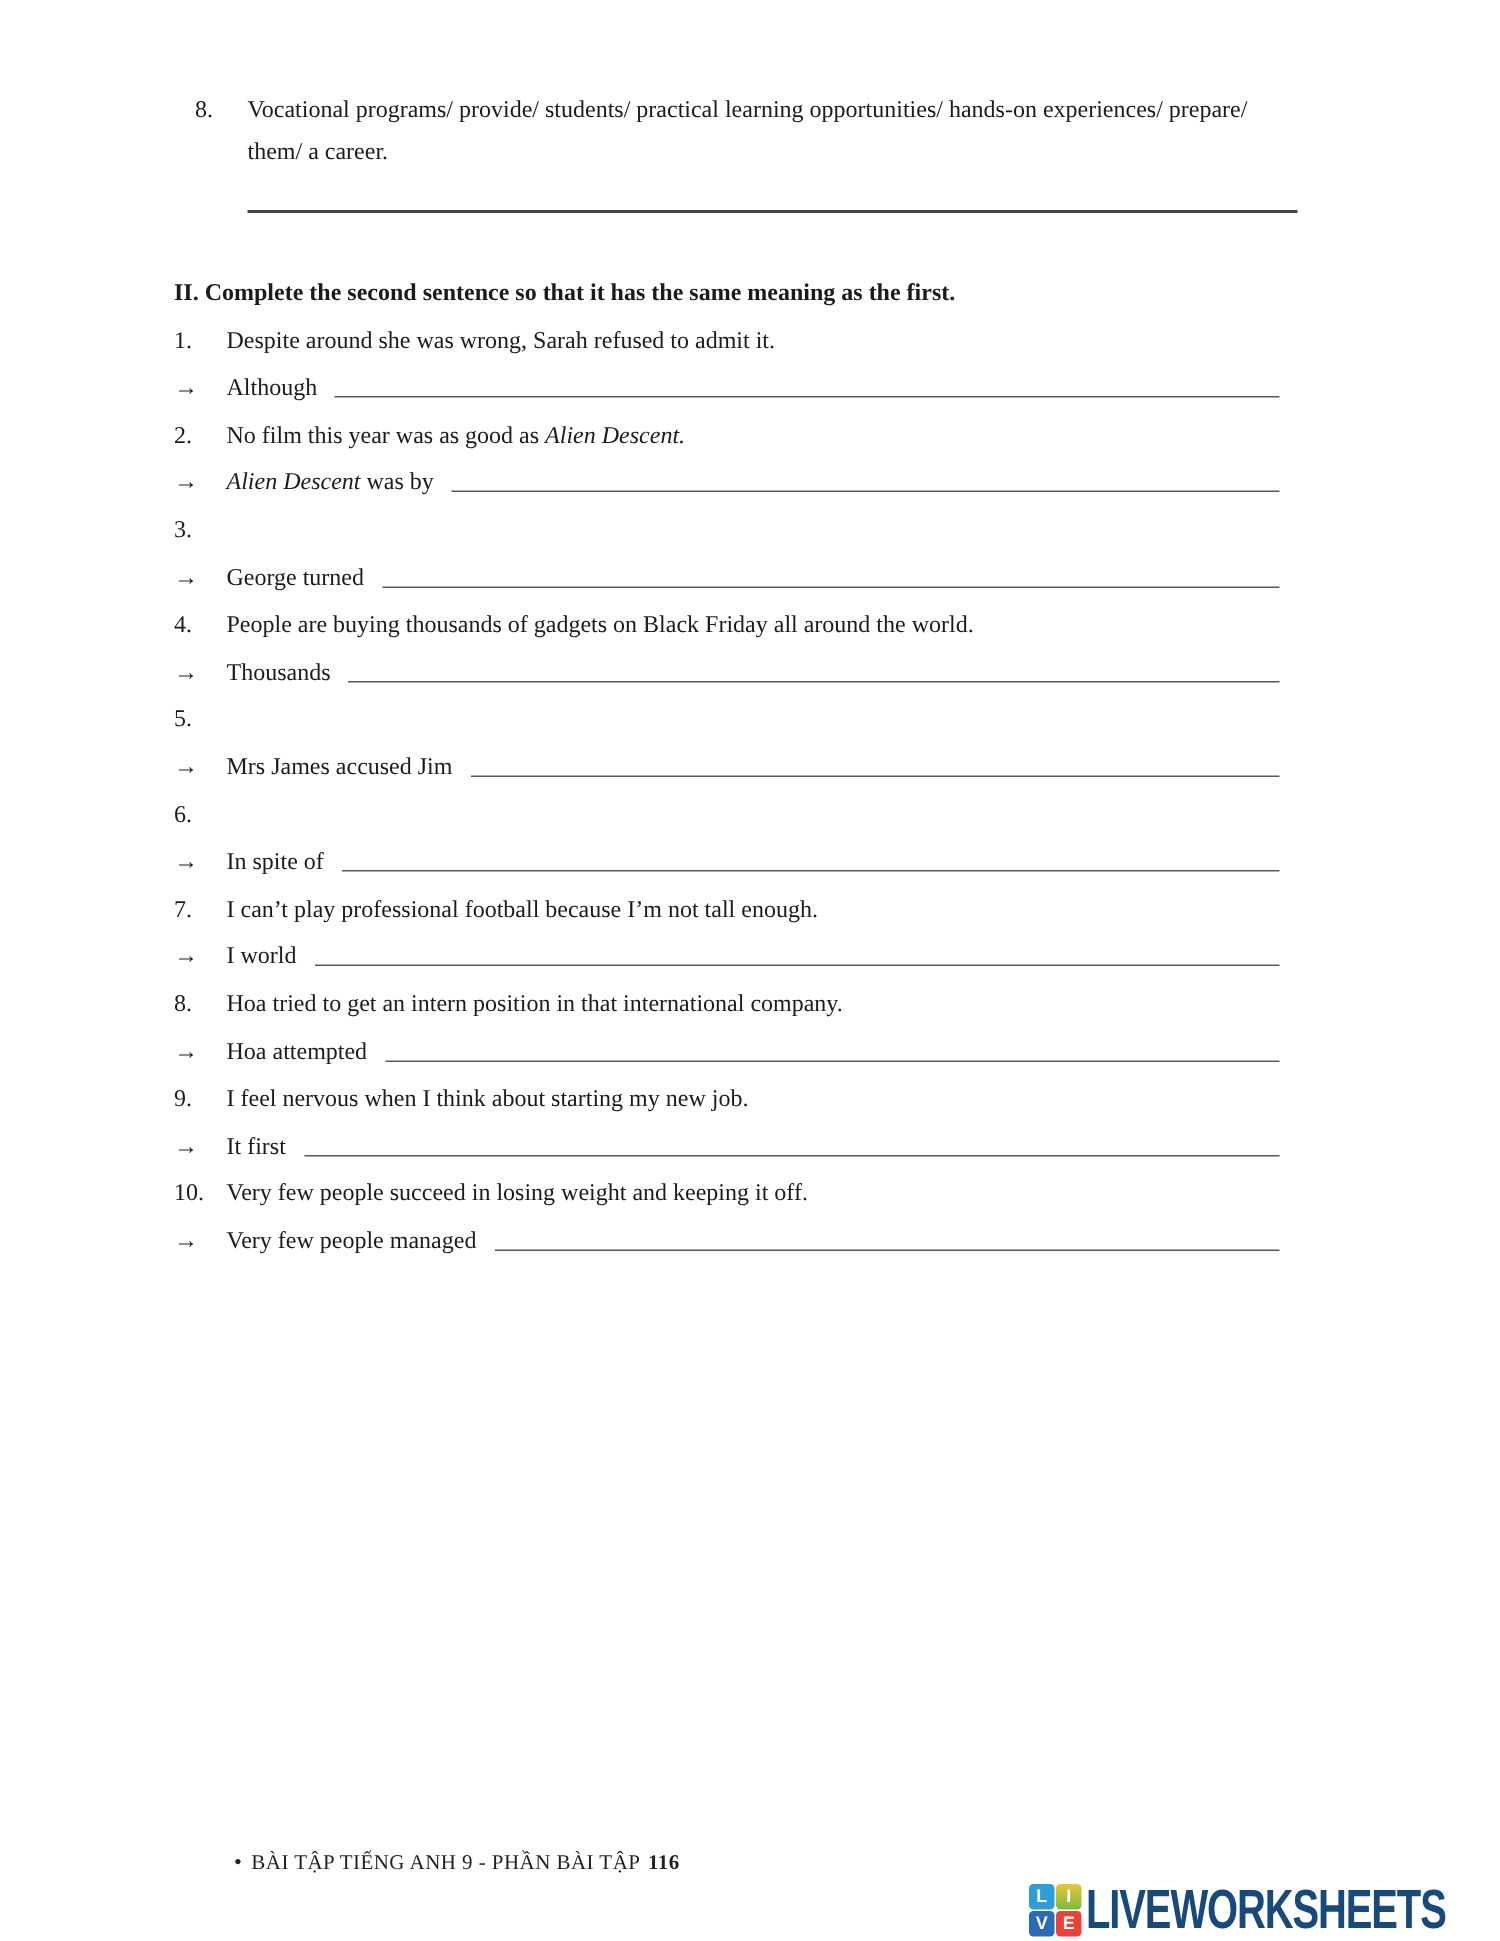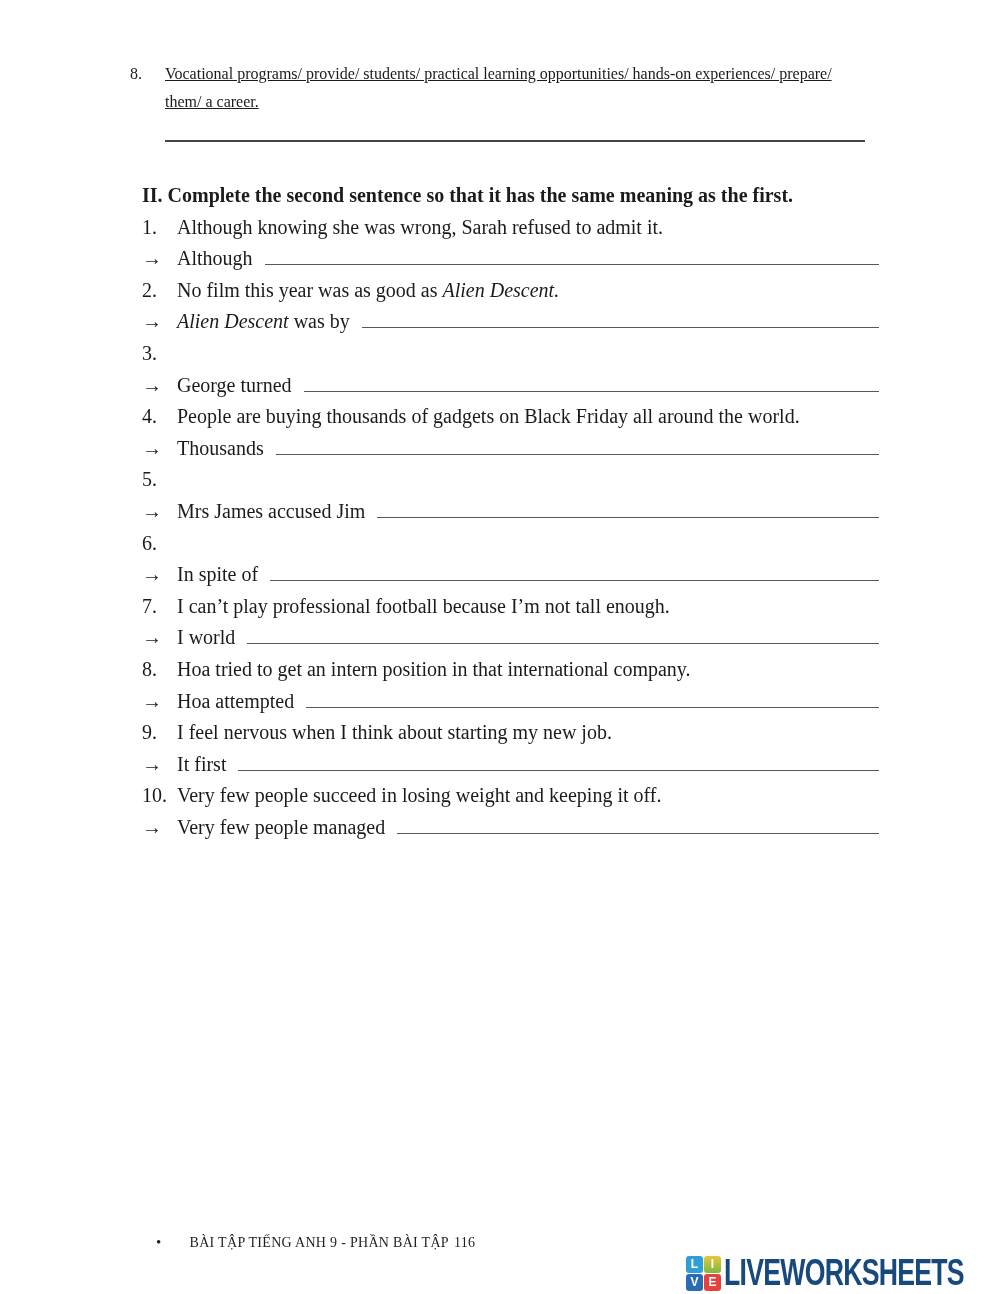--- a/index.html
+++ b/index.html
@@ -25,37 +25,36 @@
   }
   .intro .row { display: flex; }
   .num {
     width: 35px;
     flex-shrink: 0;
     line-height: 28px;
   }
   .intro-text {
     flex: 1;
     line-height: 28px;
-    text-decoration: underline;
   }
   .intro-blank {
     margin-left: 35px;
     margin-top: 24px;
     width: 700px;
     height: 0;
     border-bottom: 2px solid #454545;
   }
 
   
   .exercise {
     position: absolute;
-    left: 142px;
+    left: 116px;
     top: 186px;
     width: 737px;
-    font-size: 20px;
+    font-size: 16px;
   }
   .heading {
     height: 31.6px;
     line-height: 19px;
     font-weight: bold;
   }
   .ex-row {
     height: 31.6px;
     display: flex;
     align-items: flex-start;
@@ -82,22 +81,22 @@
     position: absolute;
     left: 156px;
     top: 1215px;
     display: flex;
     align-items: baseline;
     font-size: 14px;
     letter-spacing: 0.3px;
     color: #1f1f1f;
   }
   .footer .bullet { font-size: 15px; }
-  .footer .ftext { margin-left: 28px; }
-  .footer .fpage { font-weight: normal; margin-left: 5px; margin-top: 20px; }
+  .footer .ftext { margin-left: 6px; }
+  .footer .fpage { font-weight: bold; margin-left: 5px; margin-top: 20px; }
 
   
   .logo {
     position: absolute;
     left: 686px;
     top: 1252px;
     display: flex;
     align-items: center;
     cursor: pointer;
   }
@@ -140,21 +139,21 @@
       <span class="intro-text">Vocational programs/ provide/ students/ practical learning opportunities/ hands-on experiences/ prepare/ them/ a career.</span>
     </div>
     <div class="intro-blank"></div>
   </div>
 
   <div class="exercise">
     <div class="heading">II. Complete the second sentence so that it has the same meaning as the first.</div>
 
     <div class="ex-row">
       <span class="num">1.</span>
-      <span class="sentence">Although knowing she was wrong, Sarah refused to admit it.</span>
+      <span class="sentence">Despite around she was wrong, Sarah refused to admit it.</span>
     </div>
     <div class="ex-row">
       <span class="arrow-cell">→</span>
       <span class="label">Although</span>
       <span class="blank"></span>
     </div>
 
     <div class="ex-row">
       <span class="num">2.</span>
       <span class="sentence"><span>No film this year was as good as </span><span class="it">Alien Descent.</span></span>

